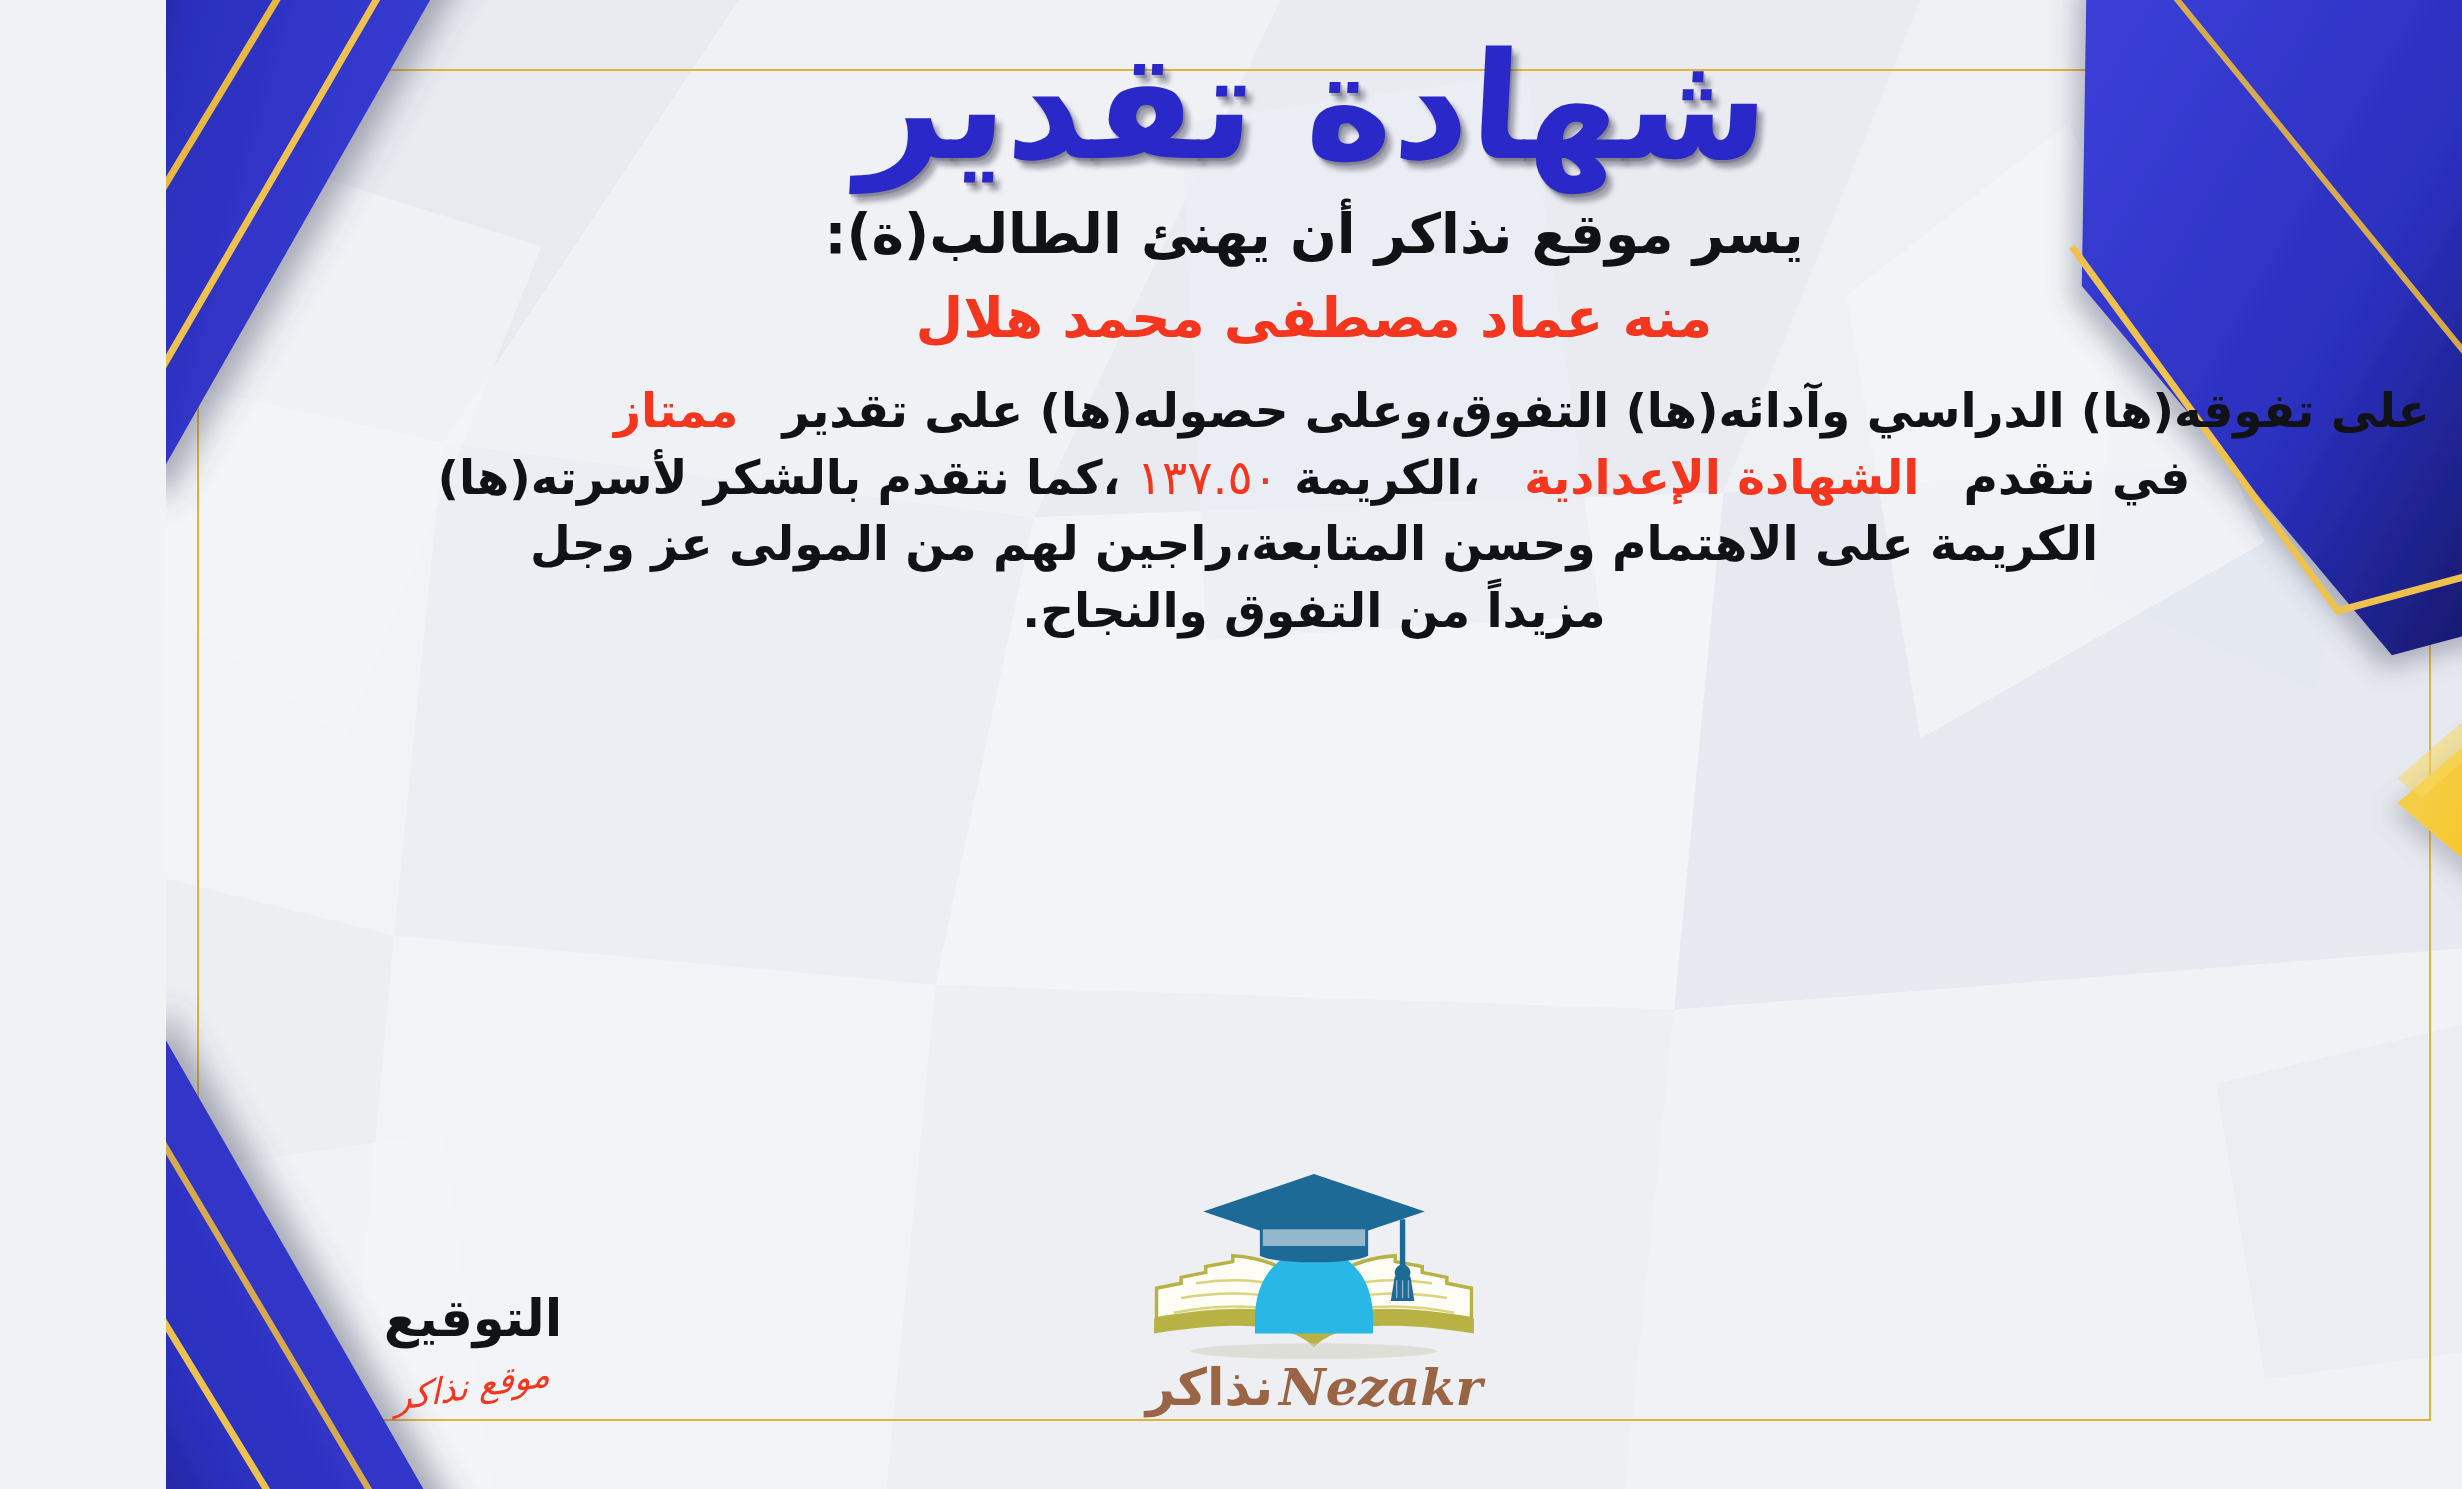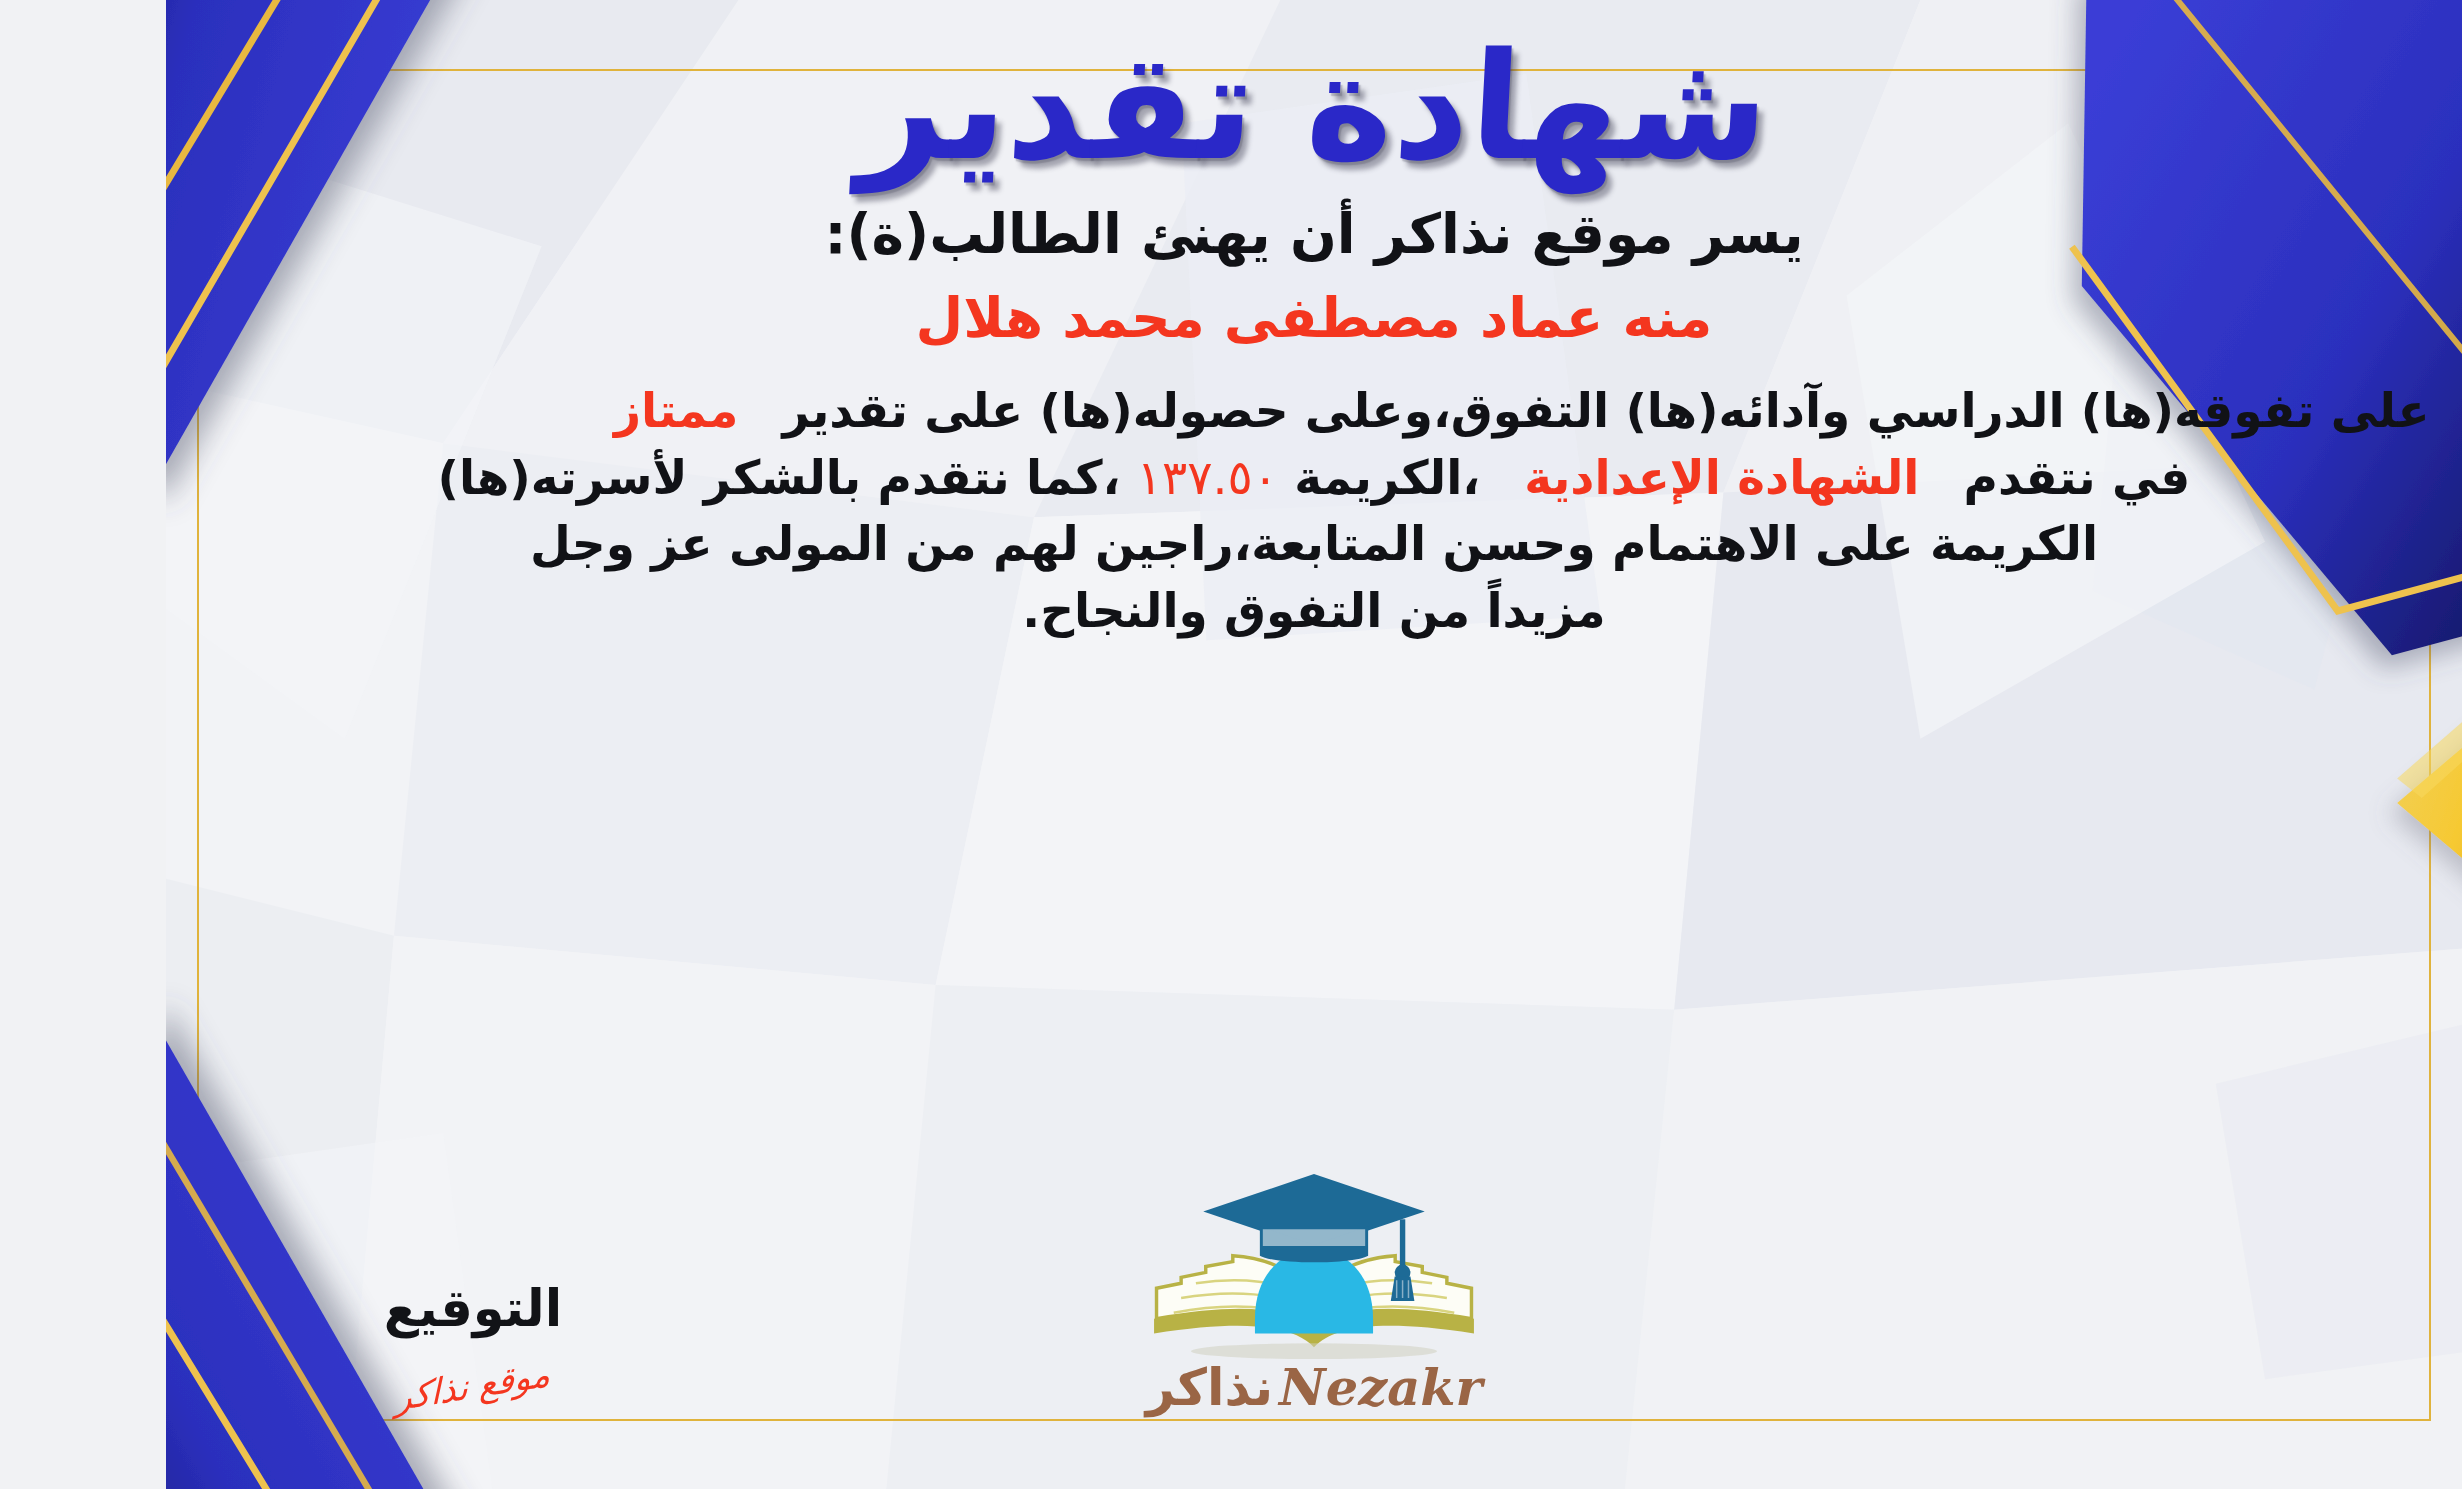--- a/index.html
+++ b/index.html
@@ -92,21 +92,21 @@
   .num{font-weight:400;}
 
   
   .footer{
     position:absolute;left:0;right:0;bottom:74px;
     display:flex;align-items:flex-end;justify-content:center;
     z-index:21;
   }
   .sign-col{
     position:absolute;right:auto;left:345px;bottom:9.8px;
-    display:flex;flex-direction:column;align-items:center;width:256px;gap:10px;
+    display:flex;flex-direction:column;align-items:center;width:256px;
   }
   .sign-label{
     font-size:51px;font-weight:700;color:#121317;line-height:1;
   }
   .sign-script{
     margin-top:22.7px;
     font-size:35px;
     color:#f4361f;
     font-family:"DejaVu Serif","Liberation Serif",serif;
     font-style:italic;

